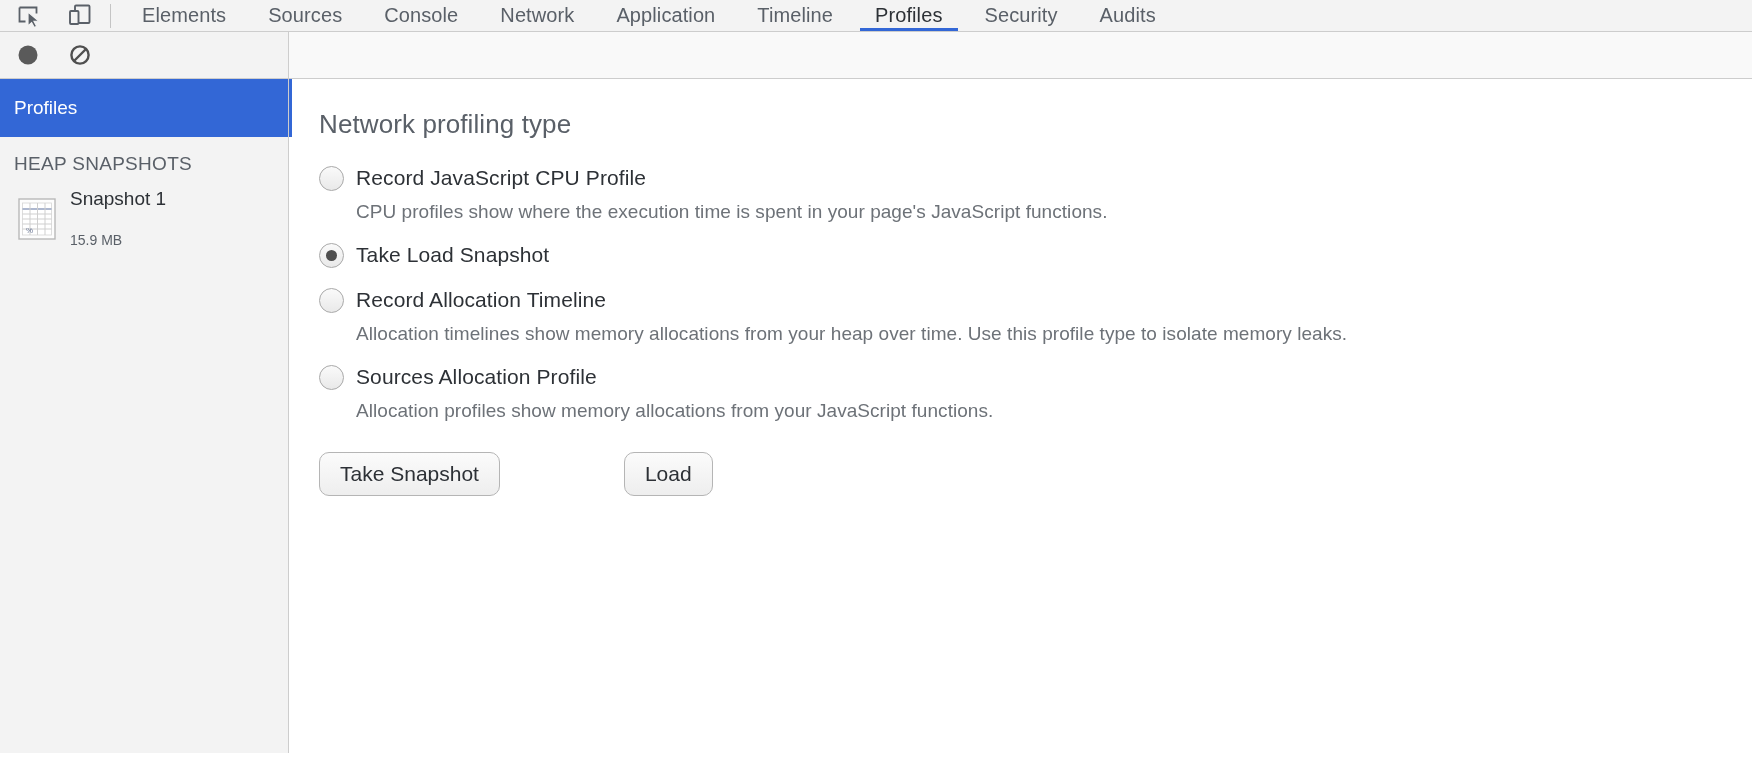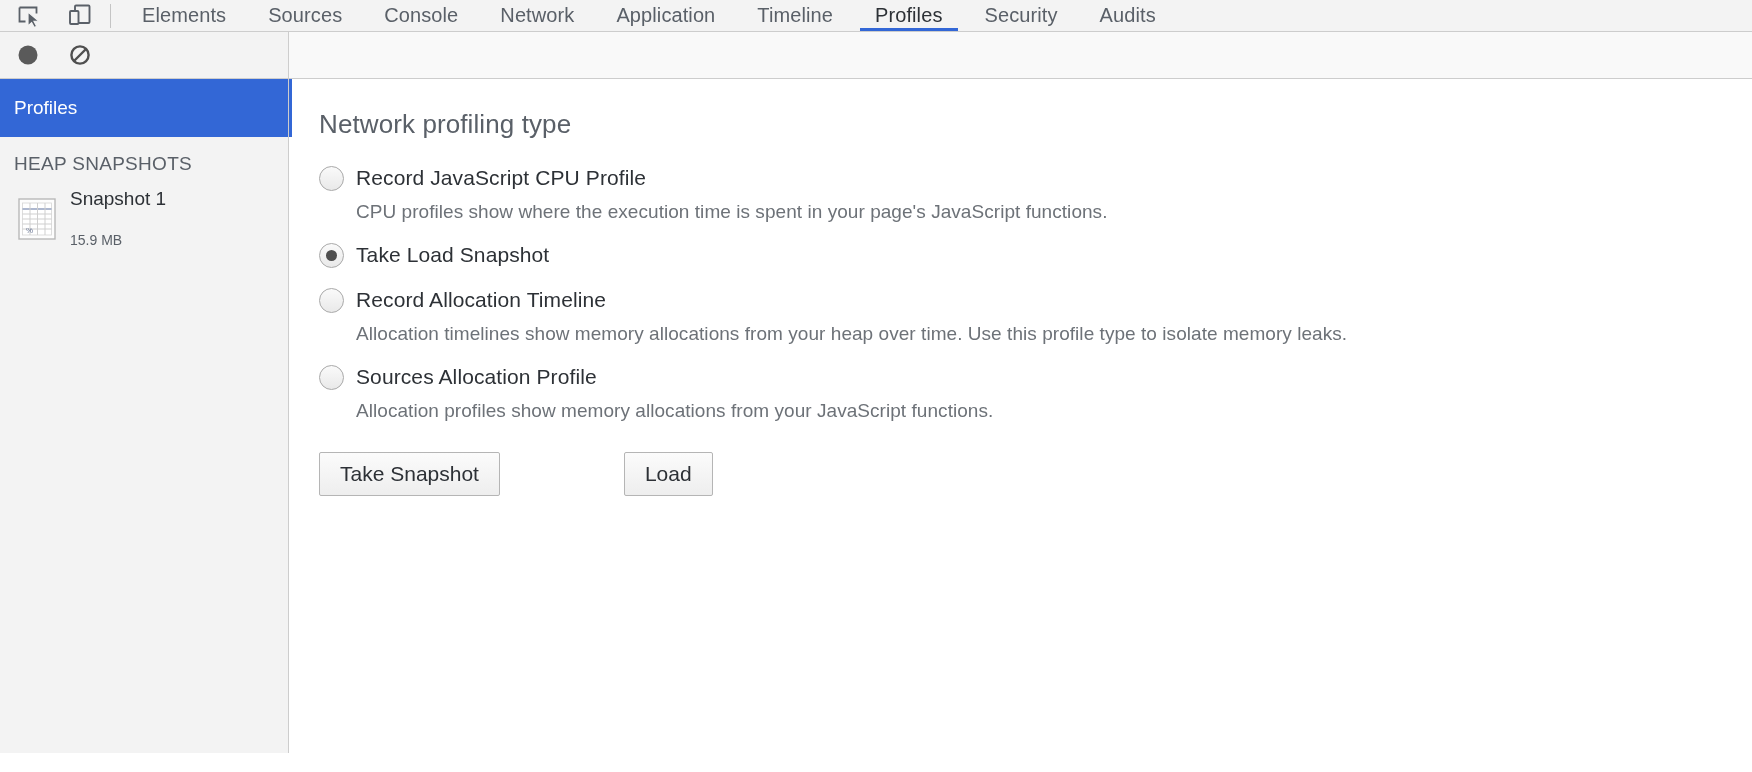--- a/index.html
+++ b/index.html
@@ -224,21 +224,21 @@
     gap: 0;
     margin-top: 30px;
     align-items: flex-start;
   }
   .dt-button {
     font-family: "Liberation Sans", sans-serif;
     font-size: 21px;
     color: #2d3136;
     background: linear-gradient(to bottom, #fbfbfb 0%, #eeeeee 100%);
     border: 1px solid #b5b5b5;
-    border-radius: 2px;
+    border-radius: 10px;
     padding: 9px 20px;
     cursor: pointer;
     line-height: 1.15;
   }
   .btn-gap {
     width: 124px;
     flex: none;
   }
   .left-blue-strip {
     position: absolute;

